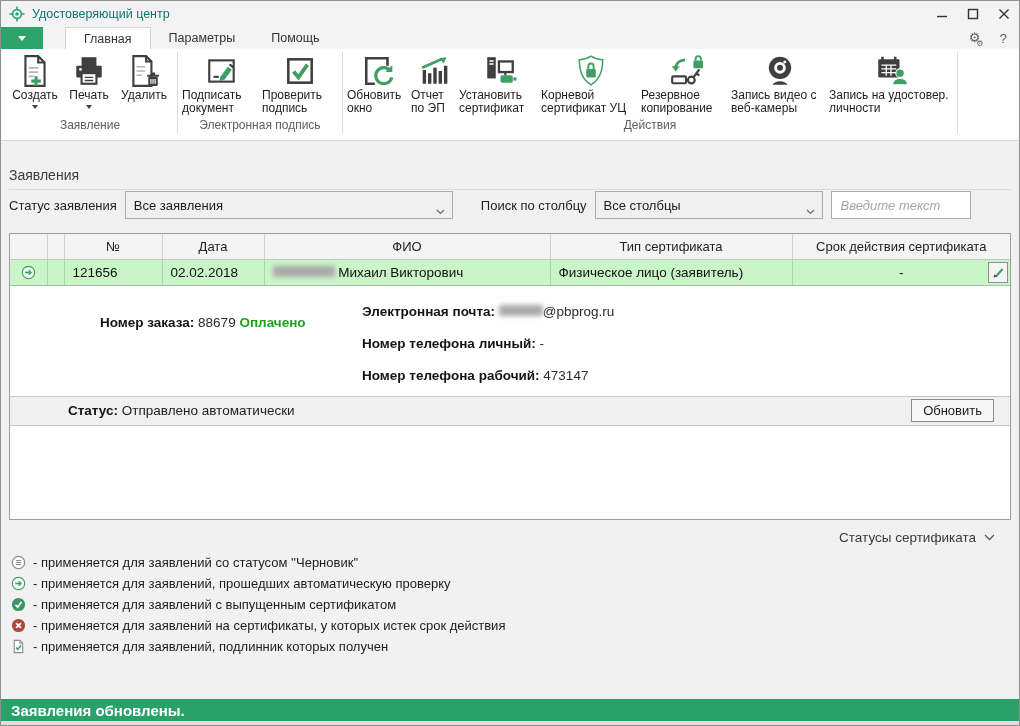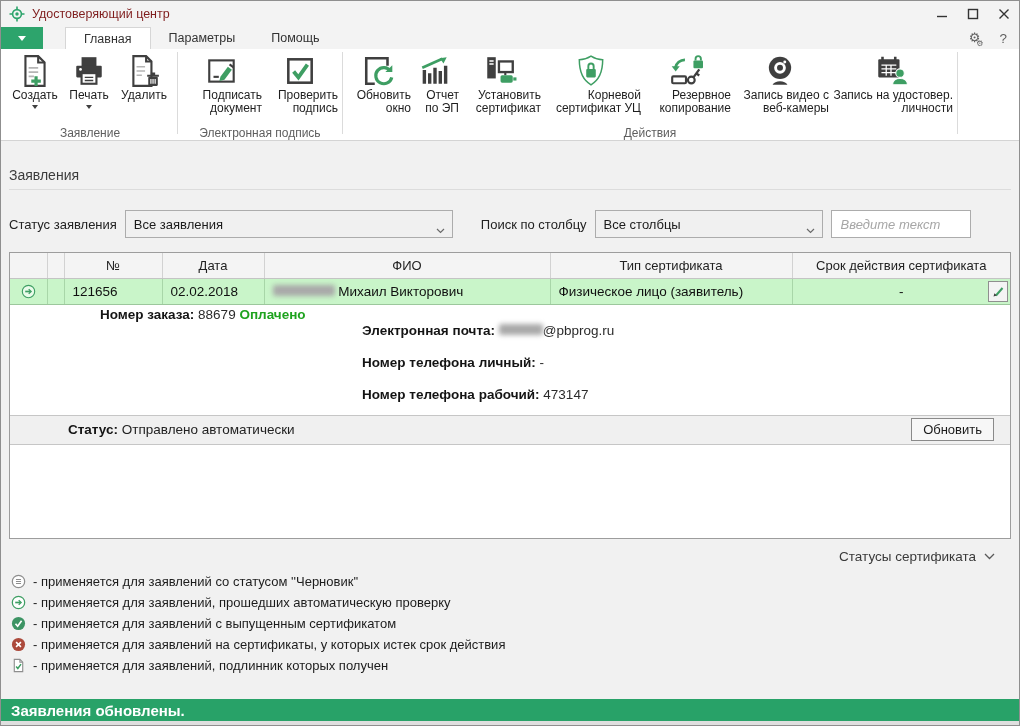--- a/index.html
+++ b/index.html
@@ -3,21 +3,21 @@
 <meta charset="utf-8">
 <style>
   * { margin:0; padding:0; box-sizing:border-box; }
   html,body { width:1020px; height:726px; }
   body { font-family:"Liberation Sans", sans-serif; background:#e8e8e8; }
   .window { width:1020px; height:726px; border:1px solid #8f8f8f; background:#f1f1f1;
             display:flex; flex-direction:column; overflow:hidden; }
 
   
   .titlebar { flex:0 0 26px; background:#f3f3f3; display:flex; align-items:center; padding-left:8px; gap:7px; }
-  .title-text { font-size:12.5px; color:#7f1d1d; }
+  .title-text { font-size:12.5px; color:#0f766e; }
   .win-controls { margin-left:auto; display:flex; height:100%; }
   .win-btn { width:31px; display:flex; align-items:center; justify-content:center; cursor:default; }
 
   
   .tabrow { flex:0 0 22px; background:#f3f3f3; display:flex; align-items:flex-end; }
   .app-menu { width:42px; height:22px; background:#2da46c; display:flex; align-items:center; justify-content:center; }
   .app-menu .tri { width:0; height:0; border-left:4.5px solid transparent; border-right:4.5px solid transparent; border-top:5px solid #fff; }
   .tabs { display:flex; margin-left:22px; height:22px; }
   .tab { padding:0 18px; font-size:12.5px; color:#333; display:flex; align-items:center; }
   .tab.active { background:#fff; border:1px solid #d6d6d6; border-bottom:none; }
@@ -25,30 +25,30 @@
   .gear-main { font-size:13px; position:relative; top:-1px; }
   .gear-sub  { font-size:8px; position:relative; left:-4px; top:3px; }
   .help-q { font-size:13.5px; color:#5f5f5f; }
 
   
   .ribbon { flex:0 0 92px; background:#fff; border-bottom:1px solid #d4d4d4; display:flex; padding-left:4px; }
   .rgroup { display:flex; flex-direction:column; padding:0 2px; }
   .rbuttons { display:flex; align-items:flex-start; flex:1; }
   .rbtn { display:flex; flex-direction:column; align-items:center; padding-top:3px; min-height:68px; cursor:default; }
   .ricon { height:37px; display:flex; align-items:center; justify-content:center; }
-  .rlabel { font-size:12px; line-height:13px; text-align:right; color:#1e1e1e; }
+  .rlabel { font-size:12px; line-height:13px; text-align:left; color:#1e1e1e; }
   .rdrop { margin-top:3px; width:0; height:0; border-left:3.5px solid transparent; border-right:3.5px solid transparent; border-top:4px solid #3f3f3f; }
-  .rgroup-label { text-align:center; font-size:12px; color:#5e5e5e; padding-bottom:0; }
+  .rgroup-label { text-align:center; font-size:12px; color:#5e5e5e; padding-bottom:8px; }
   .rsep { width:1px; background:#dbdbdb; margin:3px 2px 6px 2px; }
 
   
   .content { flex:1; background:#f1f1f1; padding:0 8px; overflow:hidden; }
   .section-title { margin-top:26px; font-size:14px; color:#3c3c3c; }
   .rule { height:1px; background:#dcdcdc; margin-top:6px; }
-  .filter-row { margin-top:20px; display:flex; align-items:center; font-size:13px; color:#222; }
+  .filter-row { margin-top:1px; display:flex; align-items:center; font-size:13px; color:#222; }
   .flabel { margin-right:8px; }
   .combo { border:1px solid #acacac; background:#f0f0f0; height:28px; display:flex; align-items:center;
            padding:0 22px 0 8px; position:relative; font-size:13px; color:#1b1b1b; }
   .combo .chev { position:absolute; right:7px; top:11px; }
   .text-input { border:1px solid #acacac; height:28px; width:140px; padding:0 9px; font-size:13px; background:#fff;
                 font-family:"Liberation Sans", sans-serif; }
   .text-input::placeholder { color:#a6a6a6; font-style:italic; }
 
   
   .panel { margin-top:14px; border:1px solid #9d9d9d; background:#fff; height:287px; display:flex; flex-direction:column; }
@@ -58,21 +58,21 @@
   th:last-child { border-right:none; }
   td { height:26px; background:#c9f5c9; border-right:1px solid #a8d6a8; border-bottom:1px solid #9cc79c;
        font-size:13.5px; padding:0 8px; color:#101010; white-space:nowrap; overflow:hidden; }
   td:last-child { border-right:none; position:relative; text-align:center; }
   td.c-icon { text-align:center; padding:0; }
   .redact { display:inline-block; height:11px; background:#a9a9a9; border-radius:2px; filter:blur(2.5px); vertical-align:baseline; }
   .edit-btn { position:absolute; right:2px; top:2px; width:20px; height:21px; background:#f4f4f4;
               border:1px solid #8f8f8f; display:flex; align-items:center; justify-content:center; }
 
   .details { height:110px; position:relative; font-size:13.5px; color:#2b2b2b; }
-  .dcol-left { position:absolute; left:90px; top:0; }
+  .dcol-left { position:absolute; left:90px; top:27px; }
   .dcol-right { position:absolute; left:352px; top:16px; }
   .dline { height:32px; line-height:20px; }
   .dlabel { font-weight:bold; color:#141414; }
   .paid { font-weight:bold; }
 
   .status-strip { height:30px; background:#f0f0f0; border-top:1px solid #c6c6c6; border-bottom:1px solid #c6c6c6;
                   display:flex; align-items:center; padding:0 16px 0 58px; font-size:13.5px; color:#222; }
   .update-btn { margin-left:auto; border:1px solid #8a8a8a; background:#f7f7f7; padding:3px 11px; font-size:13px;
                 color:#1b1b1b; font-family:"Liberation Sans", sans-serif; }
   .panel-rest { flex:1; background:#fff; }

